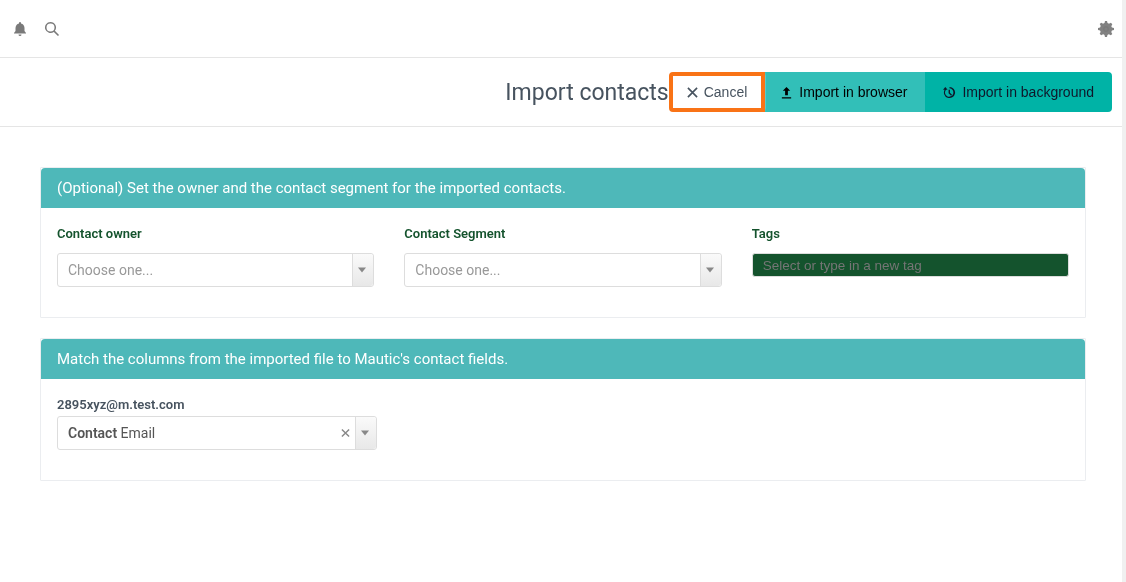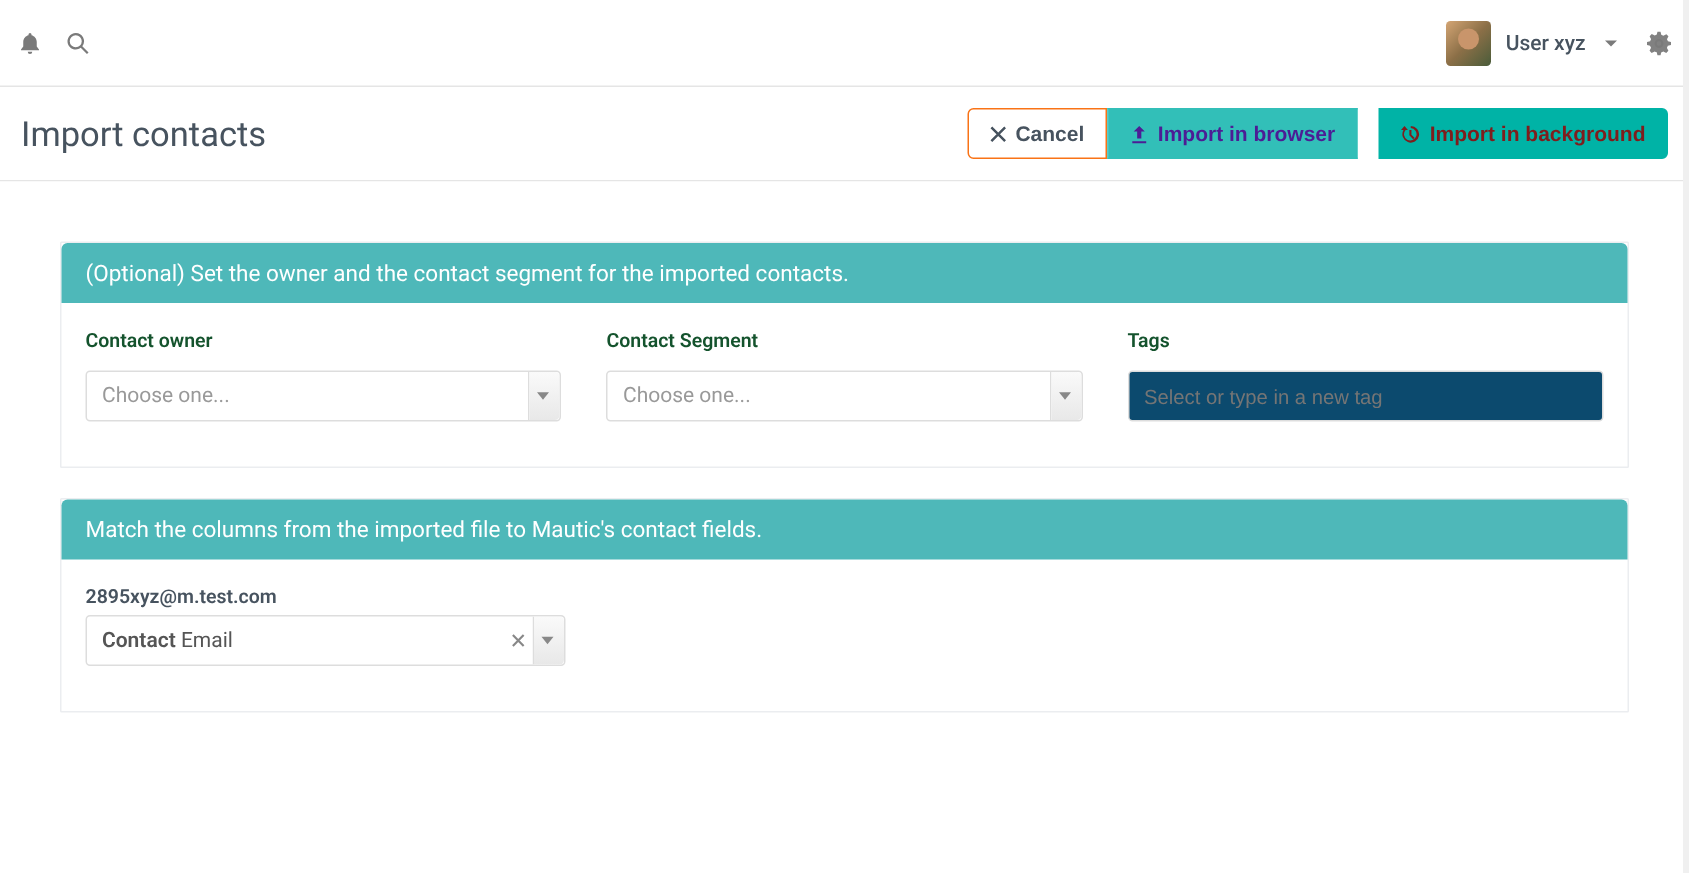--- a/index.html
+++ b/index.html
@@ -69,59 +69,58 @@
       height: 0;
       border-left: 4px solid transparent;
       border-right: 4px solid transparent;
       border-top: 4px solid #7a7a7a;
       margin-left: 3px;
     }
     
     .page-header {
       display: flex;
       align-items: center;
-      justify-content: space-between;
+      justify-content: flex-end;
       padding: 14px;
       border-bottom: 1px solid #e5e5e5;
     }
     .page-title {
       font-size: 23px;
       font-weight: 400;
       color: #47535f;
     }
     .btn-group {
       display: flex;
     }
     .btn {
       padding: 8px 14px;
-      border: 1px solid #f97316;
+      border: 4px solid #f97316;
       cursor: pointer;
       display: flex;
       align-items: center;
       gap: 6px;
       font-size: 14px;
-      font-weight: 700;
+      font-weight: 400;
     }
     .btn-default {
       background: #fff;
       color: #47535f;
       border-radius: 4px 0 0 4px;
     }
     .btn-teal-light {
       background: #32bfb8;
-      color: #4c1d95;
+      color: #000000;
       border-color: #32bfb8;
       border-left: 1px solid rgba(255,255,255,0.2);
     }
     .btn-teal-dark {
       background: #00b3a6;
-      color: #7f1d1d;
+      color: #0f172a;
       border-color: #00b3a6;
       border-radius: 0 4px 4px 0;
-      margin-left: 14px;
     }
     
     .content {
       padding: 40px;
       background: #fff;
     }
     
     .panel {
       border: 1px solid #ebedf0;
       border-radius: 1px;
@@ -202,24 +201,24 @@
       position: absolute;
       right: 26px;
       top: 50%;
       transform: translateY(-50%);
       color: #888;
       font-size: 12px;
       z-index: 2;
     }
     
     .tag-input {
-      background: #0c4a6e;
+      background: #14532d;
       border: 1px solid #ddd;
       border-radius: 3px;
-      height: 34px;
+      height: 24px;
       padding: 0 10px;
       color: #999;
       width: 100%;
       font-size: 13.5px;
     }
     
     .column-match {
       max-width: 320px;
     }
     .column-label {
@@ -252,25 +251,20 @@
         <path d="M8 1a1 1 0 0 1 1 1v.5c2 .5 3.5 2.3 3.5 4.5v3l1.5 2v.5H2V12l1.5-2V7C3.5 4.8 5 3 7 2.5V2a1 1 0 0 1 1-1zm0 14a1.5 1.5 0 0 1-1.5-1.5h3A1.5 1.5 0 0 1 8 15z"></path>
       </svg>
     </span>
     <span class="icon-search-top">
       <svg width="16" height="16" viewBox="0 0 16 16" fill="currentColor">
         <path d="M6.5 1a5.5 5.5 0 0 1 4.38 8.82l4.15 4.15-1.06 1.06-4.15-4.15A5.5 5.5 0 1 1 6.5 1zm0 1.5a4 4 0 1 0 0 8 4 4 0 0 0 0-8z"></path>
       </svg>
     </span>
   </div>
   <div class="top-bar-right">
-    <div class="user-section">
-      <div class="avatar"></div>
-      <span class="user-name">User xyz</span>
-      <span class="caret-down"></span>
-    </div>
     <span class="icon-gear">
       <svg width="16" height="16" viewBox="0 0 16 16" fill="currentColor">
         <path d="M8 5a3 3 0 1 1 0 6 3 3 0 0 1 0-6zm0 1.5a1.5 1.5 0 1 0 0 3 1.5 1.5 0 0 0 0-3z"></path>
         <path d="M9 0l.5 2.1c.5.15.97.37 1.4.65l2-1 1.4 1.4-1 2c.28.43.5.9.65 1.4L16 7v2l-2.1.5c-.15.5-.37.97-.65 1.4l1 2-1.4 1.4-2-1c-.43.28-.9.5-1.4.65L9 16H7l-.5-2.1c-.5-.15-.97-.37-1.4-.65l-2 1-1.4-1.4 1-2c-.28-.43-.5-.9-.65-1.4L0 9V7l2.1-.5c.15-.5.37-.97.65-1.4l-1-2 1.4-1.4 2 1c.43-.28.9-.5 1.4-.65L7 0h2z" fill-opacity="0.95"></path>
       </svg>
     </span>
   </div>
 </div>
 
 <div class="page-header">

